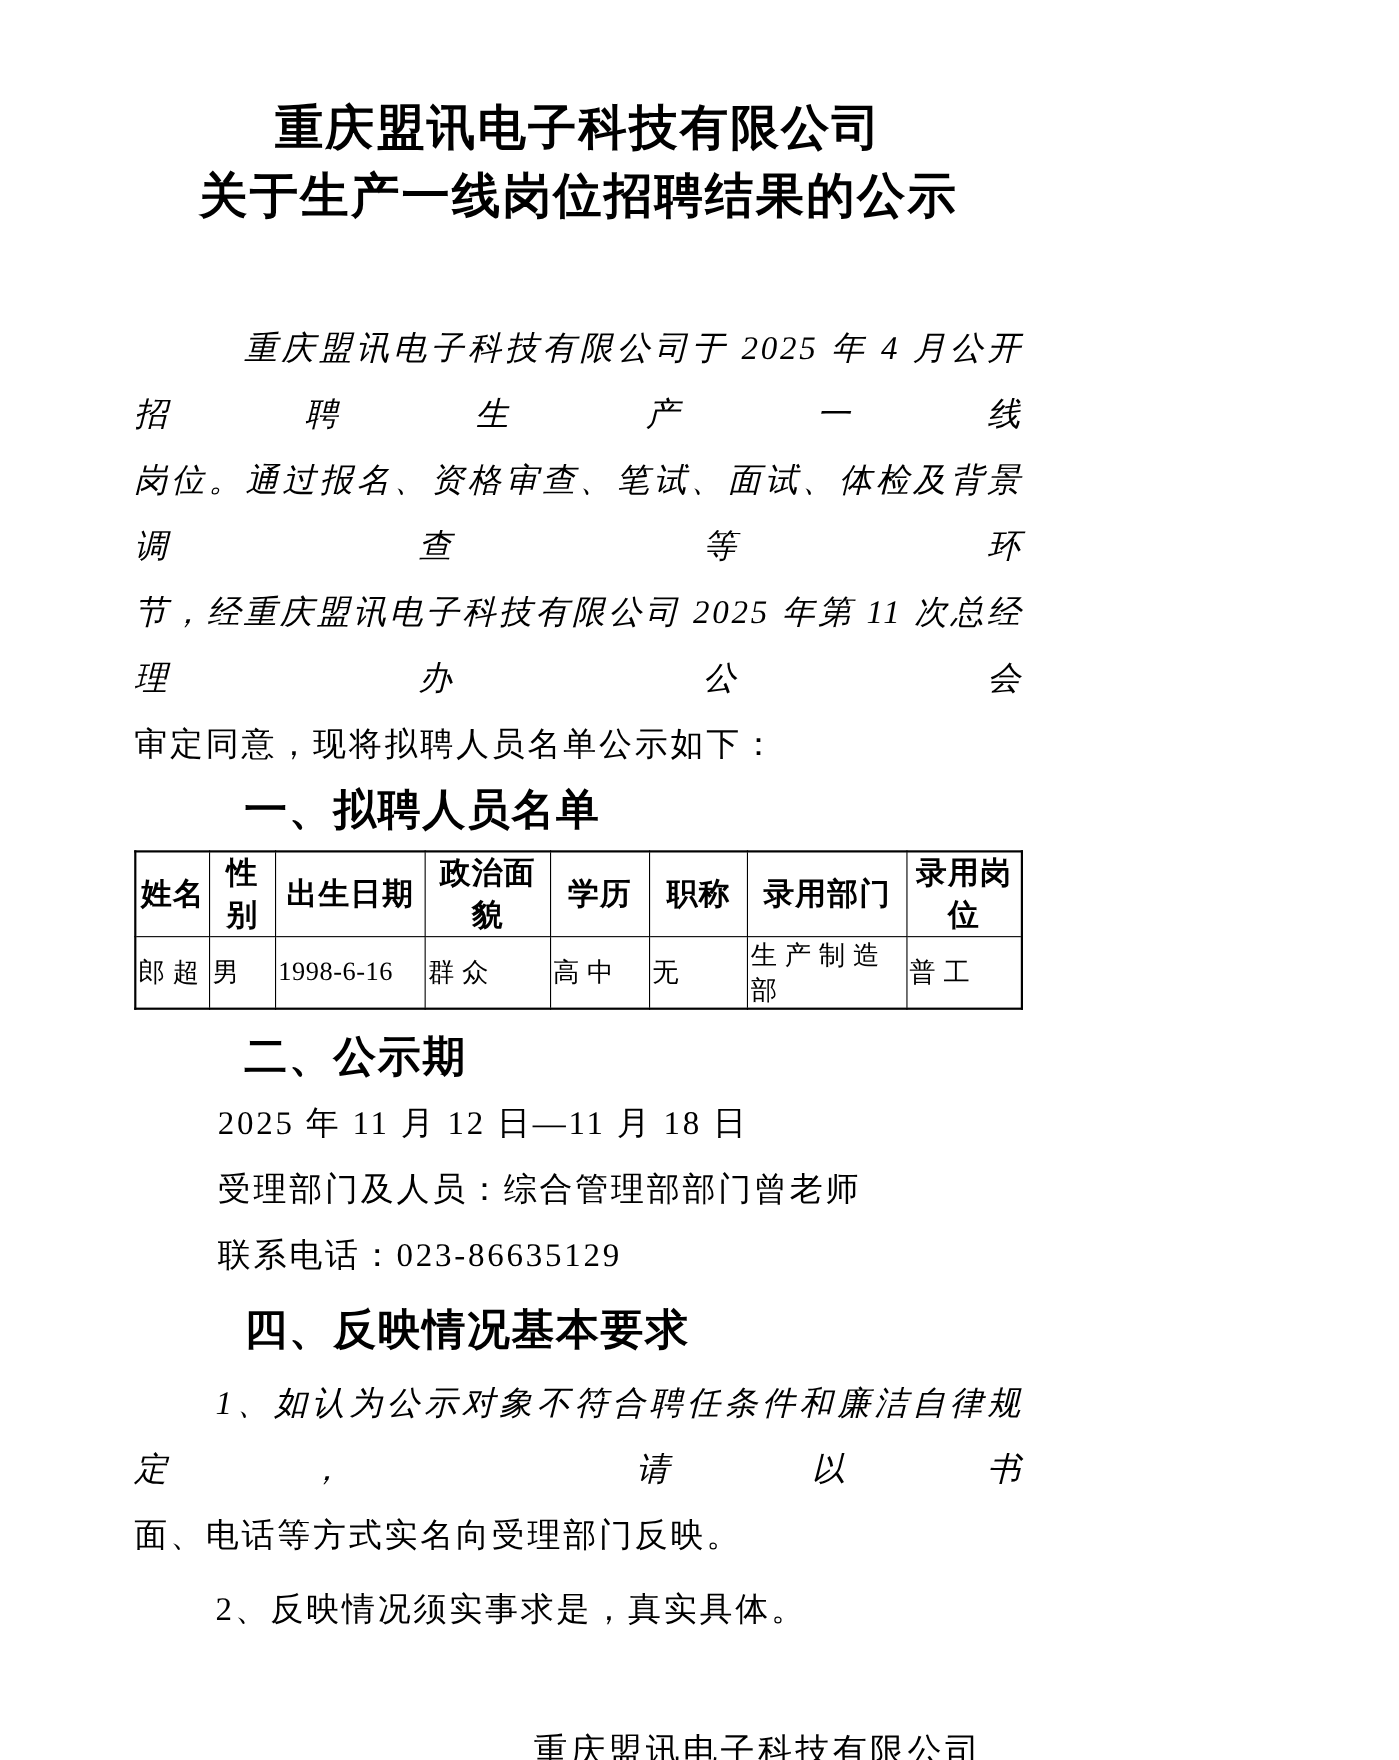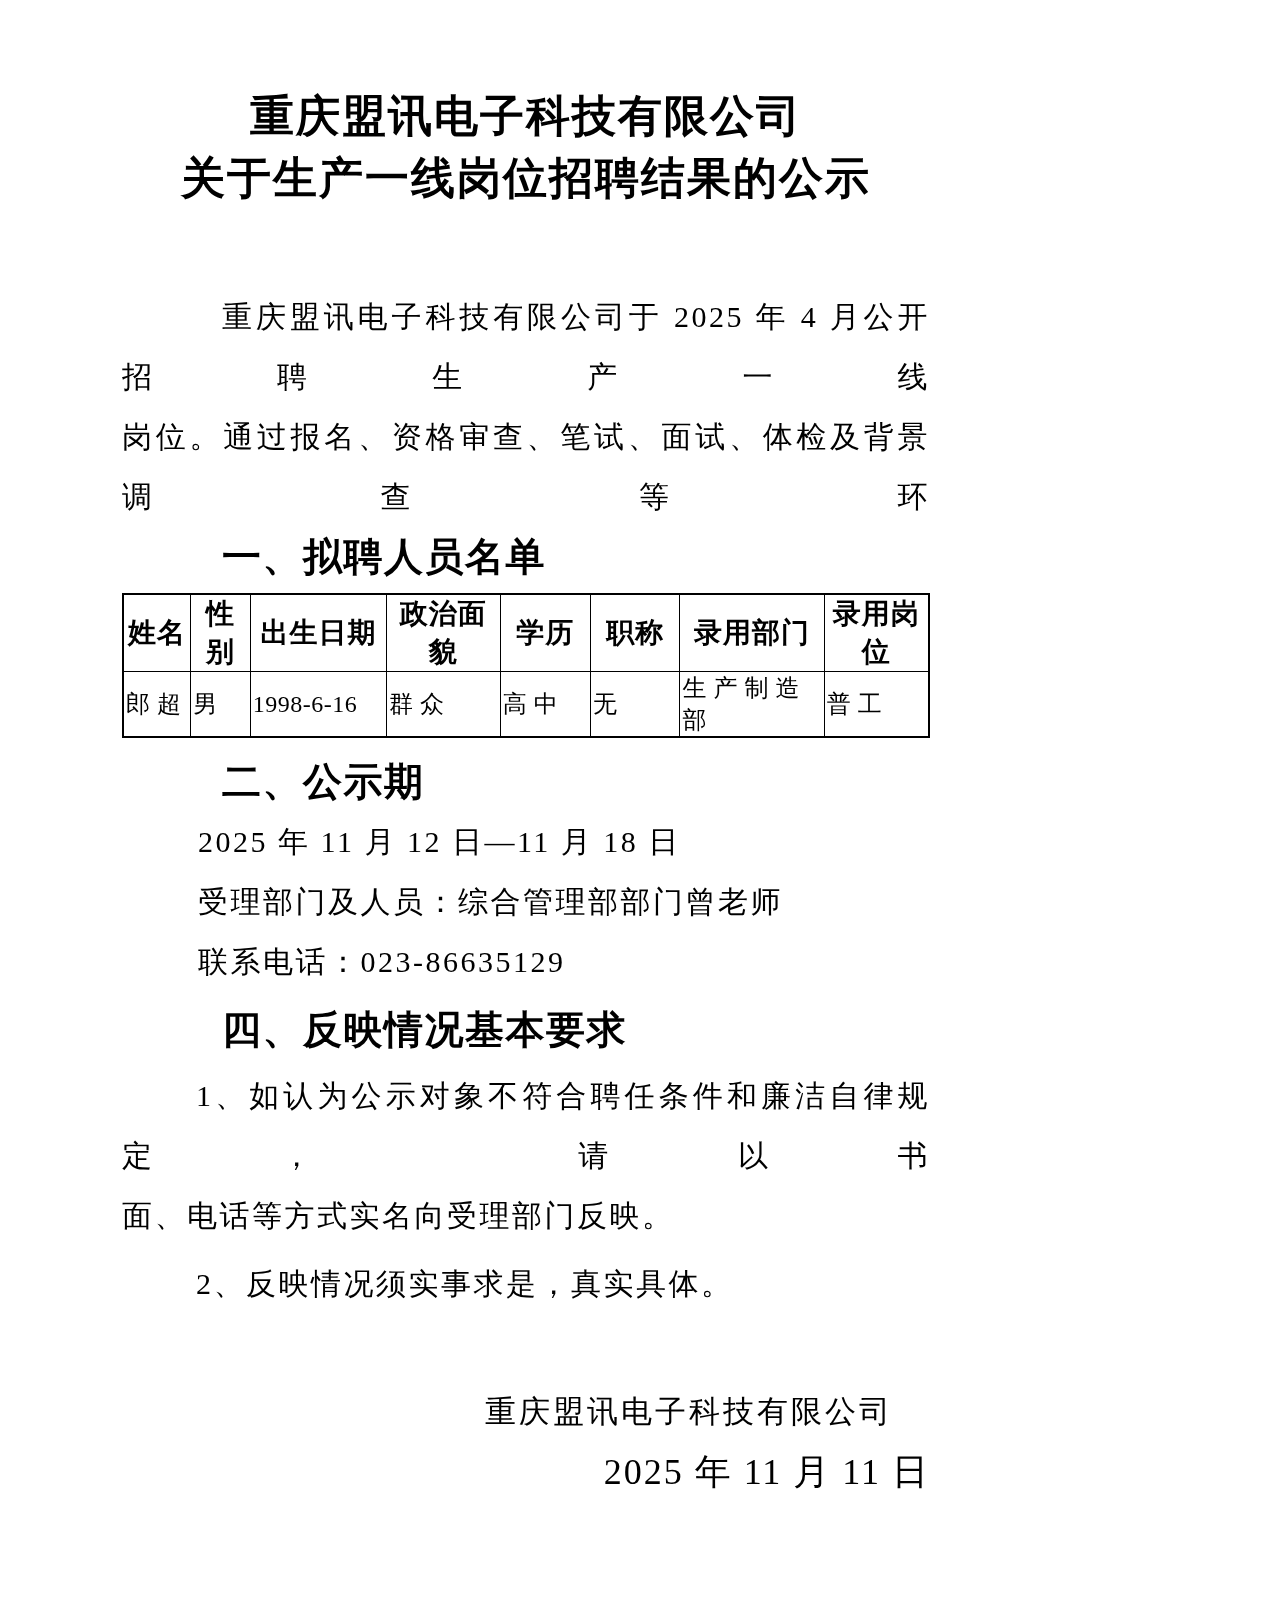--- a/index.html
+++ b/index.html
@@ -21,21 +21,21 @@
     letter-spacing: 2px;
   }
 
   .intro { margin-top: 77px; }
 
   .body-line {
     font-size: 30px;
     line-height: 60px;
     letter-spacing: 2.5px;
   }
-  .just { text-align: justify; text-align-last: justify; }
+  .just { text-align: justify; text-align-last: justify; font-style: italic; }
   .indent-para { text-indent: 100px; }
   .indent-item { text-indent: 74px; }
   .sub-indent { padding-left: 76px; }
 
   .sec-heading {
     margin: 0;
     font-family: "Liberation Sans", "DejaVu Sans", sans-serif;
     font-weight: bold;
     font-size: 39px;
     line-height: 60px;
@@ -90,20 +90,22 @@
 <div class="page">
 
   <div class="doc-title">
     <div>重庆盟讯电子科技有限公司</div>
     <div>关于生产一线岗位招聘结果的公示</div>
   </div>
 
   <div class="intro">
     <div class="body-line indent-para just">重庆盟讯电子科技有限公司于 2025 年 4 月公开招聘生产一线</div>
     <div class="body-line just">岗位。通过报名、资格审查、笔试、面试、体检及背景调查等环</div>
+    <div class="body-line just">节，经重庆盟讯电子科技有限公司 2025 年第 11 次总经理办公会</div>
+    <div class="body-line">审定同意，现将拟聘人员名单公示如下：</div>
   </div>
 
   <h2 class="sec-heading">一、拟聘人员名单</h2>
 
   <table class="roster">
     <colgroup>
       <col style="width:8.4%">
       <col style="width:7.4%">
       <col style="width:16.9%">
       <col style="width:14.1%">

